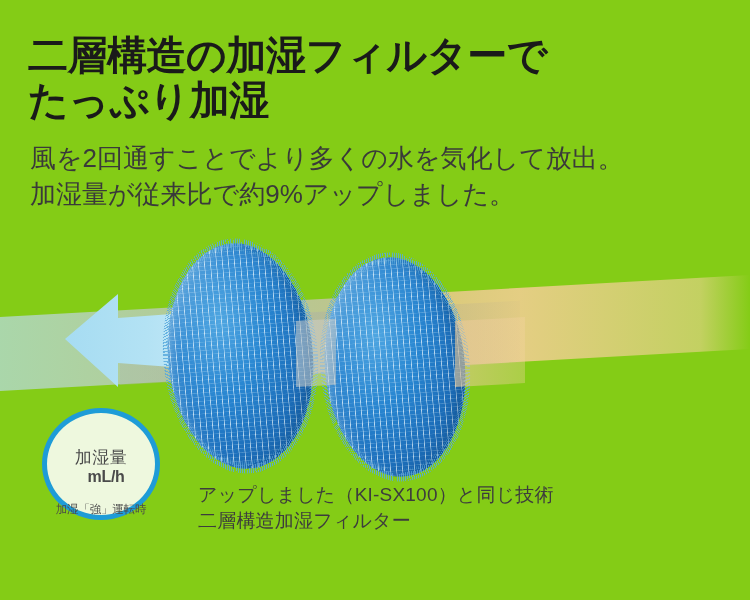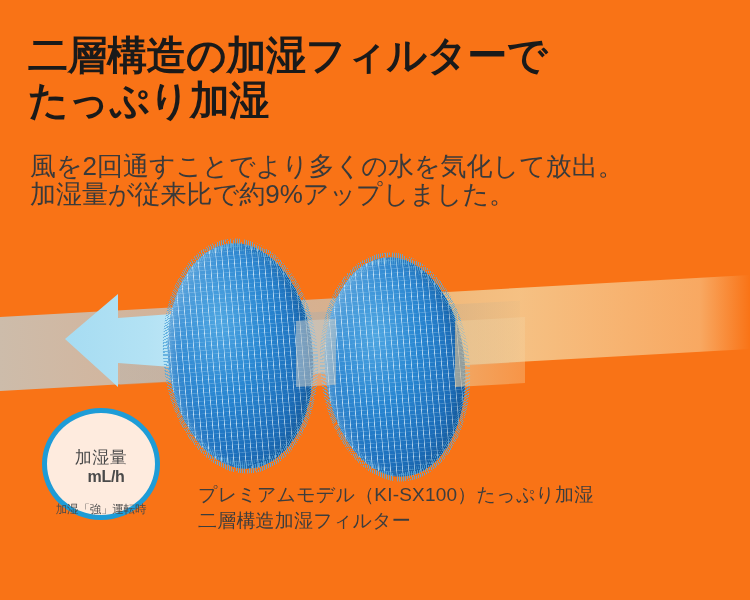--- a/index.html
+++ b/index.html
@@ -4,21 +4,21 @@
 <style>
   html, body {
     margin: 0;
     padding: 0;
     background: #ffffff;
   }
   #page {
     position: relative;
     width: 750px;
     height: 600px;
-    background: #f97316;
+    background: #84cc16;
     overflow: hidden;
     font-family: "Liberation Sans", "DejaVu Sans", sans-serif;
     -webkit-font-smoothing: antialiased;
   }
 
   
   .headline {
     position: absolute;
     left: 28px;
     top: 33px;
@@ -28,26 +28,26 @@
     font-size: 40px;
     line-height: 45px;
     letter-spacing: -0.5px;
     white-space: pre-line;
   }
 
   
   .bodycopy {
     position: absolute;
     left: 30px;
-    top: 152px;
+    top: 140px;
     width: 700px;
     color: #3a3a3a;
     font-weight: 400;
     font-size: 26px;
-    line-height: 28px;
+    line-height: 36px;
     letter-spacing: 0px;
     white-space: pre-line;
   }
 
   
   .stage {
     position: absolute;
     left: 0;
     top: 235px;
     width: 750px;
@@ -304,16 +304,16 @@
   </div>
 
   <div class="badge">
     <div class="badge-title">加湿量</div>
     <div class="badge-value-row">
       <span class="badge-unit">mL/h</span>
     </div>
     <div class="badge-note">加湿「強」運転時</div>
   </div>
 
-  <div class="caption">プレミアムモデル（KI-SX100）たっぷり加湿
+  <div class="caption">アップしました（KI-SX100）と同じ技術
 二層構造加湿フィルター</div>
 
 </div>
 
 </body></html>

